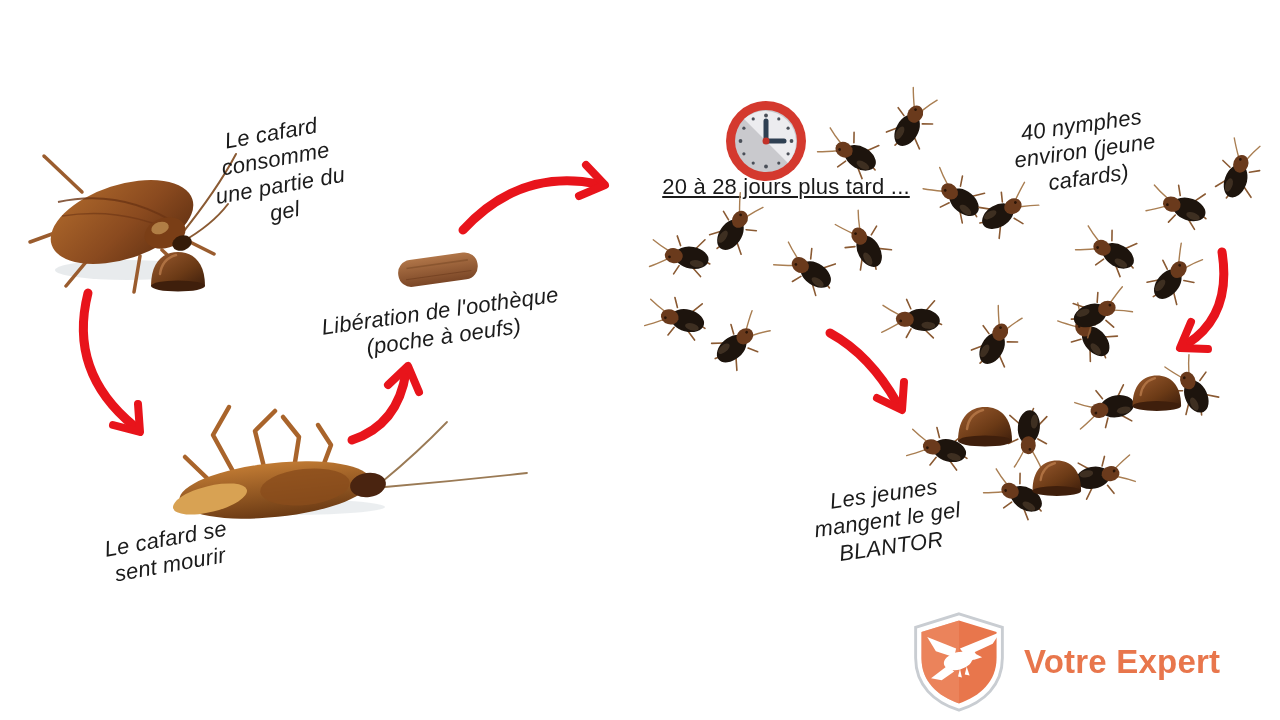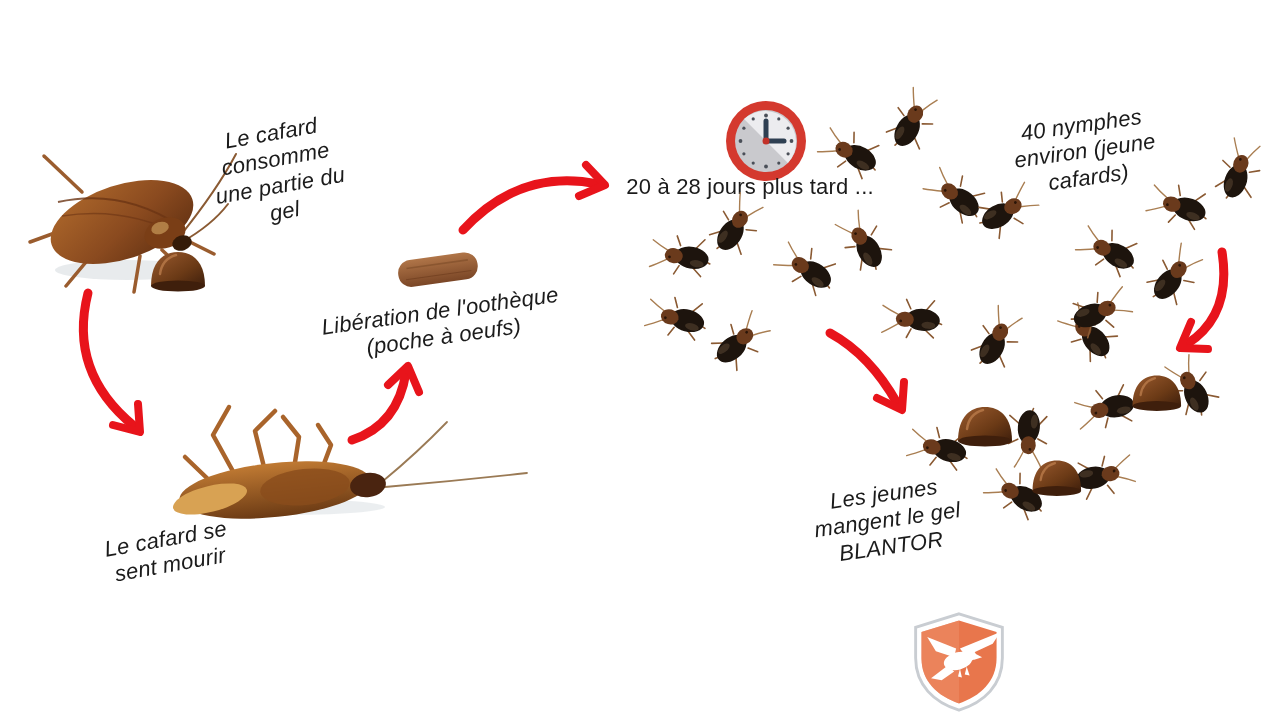--- a/index.html
+++ b/index.html
@@ -146,21 +146,21 @@
     <g stroke="#2E3F52" stroke-width="5" stroke-linecap="round">
       <path d="M42 42 L42 22"></path>
       <path d="M42 42 L60 42"></path>
     </g>
     <circle cx="42" cy="42" r="3.5" fill="#C23128"></circle>
   </svg>
 
   <div class="label rot-m10" style="left:203px;top:120px;width:150px;">Le cafard consomme une partie du gel</div>
   <div class="label rot-m10" style="left:93px;top:526px;width:150px;">Le cafard se sent mourir</div>
   <div class="label rot-m8" style="left:312px;top:298px;width:260px;">Libération de l'oothèque (poche à oeufs)</div>
-  <div class="label flat" style="left:600px;top:174px;width:300px;">20 à 28 jours plus tard ...</div>
+  <div class="label flat" style="left:636px;top:174px;width:300px;text-decoration:underline;">20 à 28 jours plus tard ...</div>
   <div class="label rot-m8" style="left:1000px;top:112px;width:170px;">40 nymphes environ (jeune cafards)</div>
   <div class="label rot-m8" style="left:800px;top:481px;width:175px;">Les jeunes mangent le gel BLANTOR</div>
 
   <div id="swarm">
       <svg class="nymph" viewBox="0 0 64 44" style="left: 820px; top: 130px; transform: rotate(-150deg);">
     <g stroke="#A97E52" stroke-width="1.4" fill="none" stroke-linecap="round">
       <path d="M45 16 Q55 9 62 5"></path>
       <path d="M46 24 Q56 28 63 32"></path>
     </g>
     <g stroke="#8A5A33" stroke-width="1.6" fill="none" stroke-linecap="round">
@@ -633,15 +633,16 @@
         <polygon points="52,42 22,30 31,45 50,51"></polygon>
         <ellipse cx="54" cy="55" rx="15" ry="9" transform="rotate(-14 54 55)"></ellipse>
         <circle cx="67" cy="49" r="5.5"></circle>
         <polygon points="71,47 79,51 70,54"></polygon>
         <polygon points="43,60 26,73 37,75 50,66"></polygon>
         <path d="M56 63 L58 72 L54 71 Z"></path>
         <path d="M63 61 L66 70 L61 69 Z"></path>
       </g>
     </svg>
     <div class="logo-text">
+      <div>Votre Expert</div>
     </div>
   </div>
 </div>
 
 </body></html>

